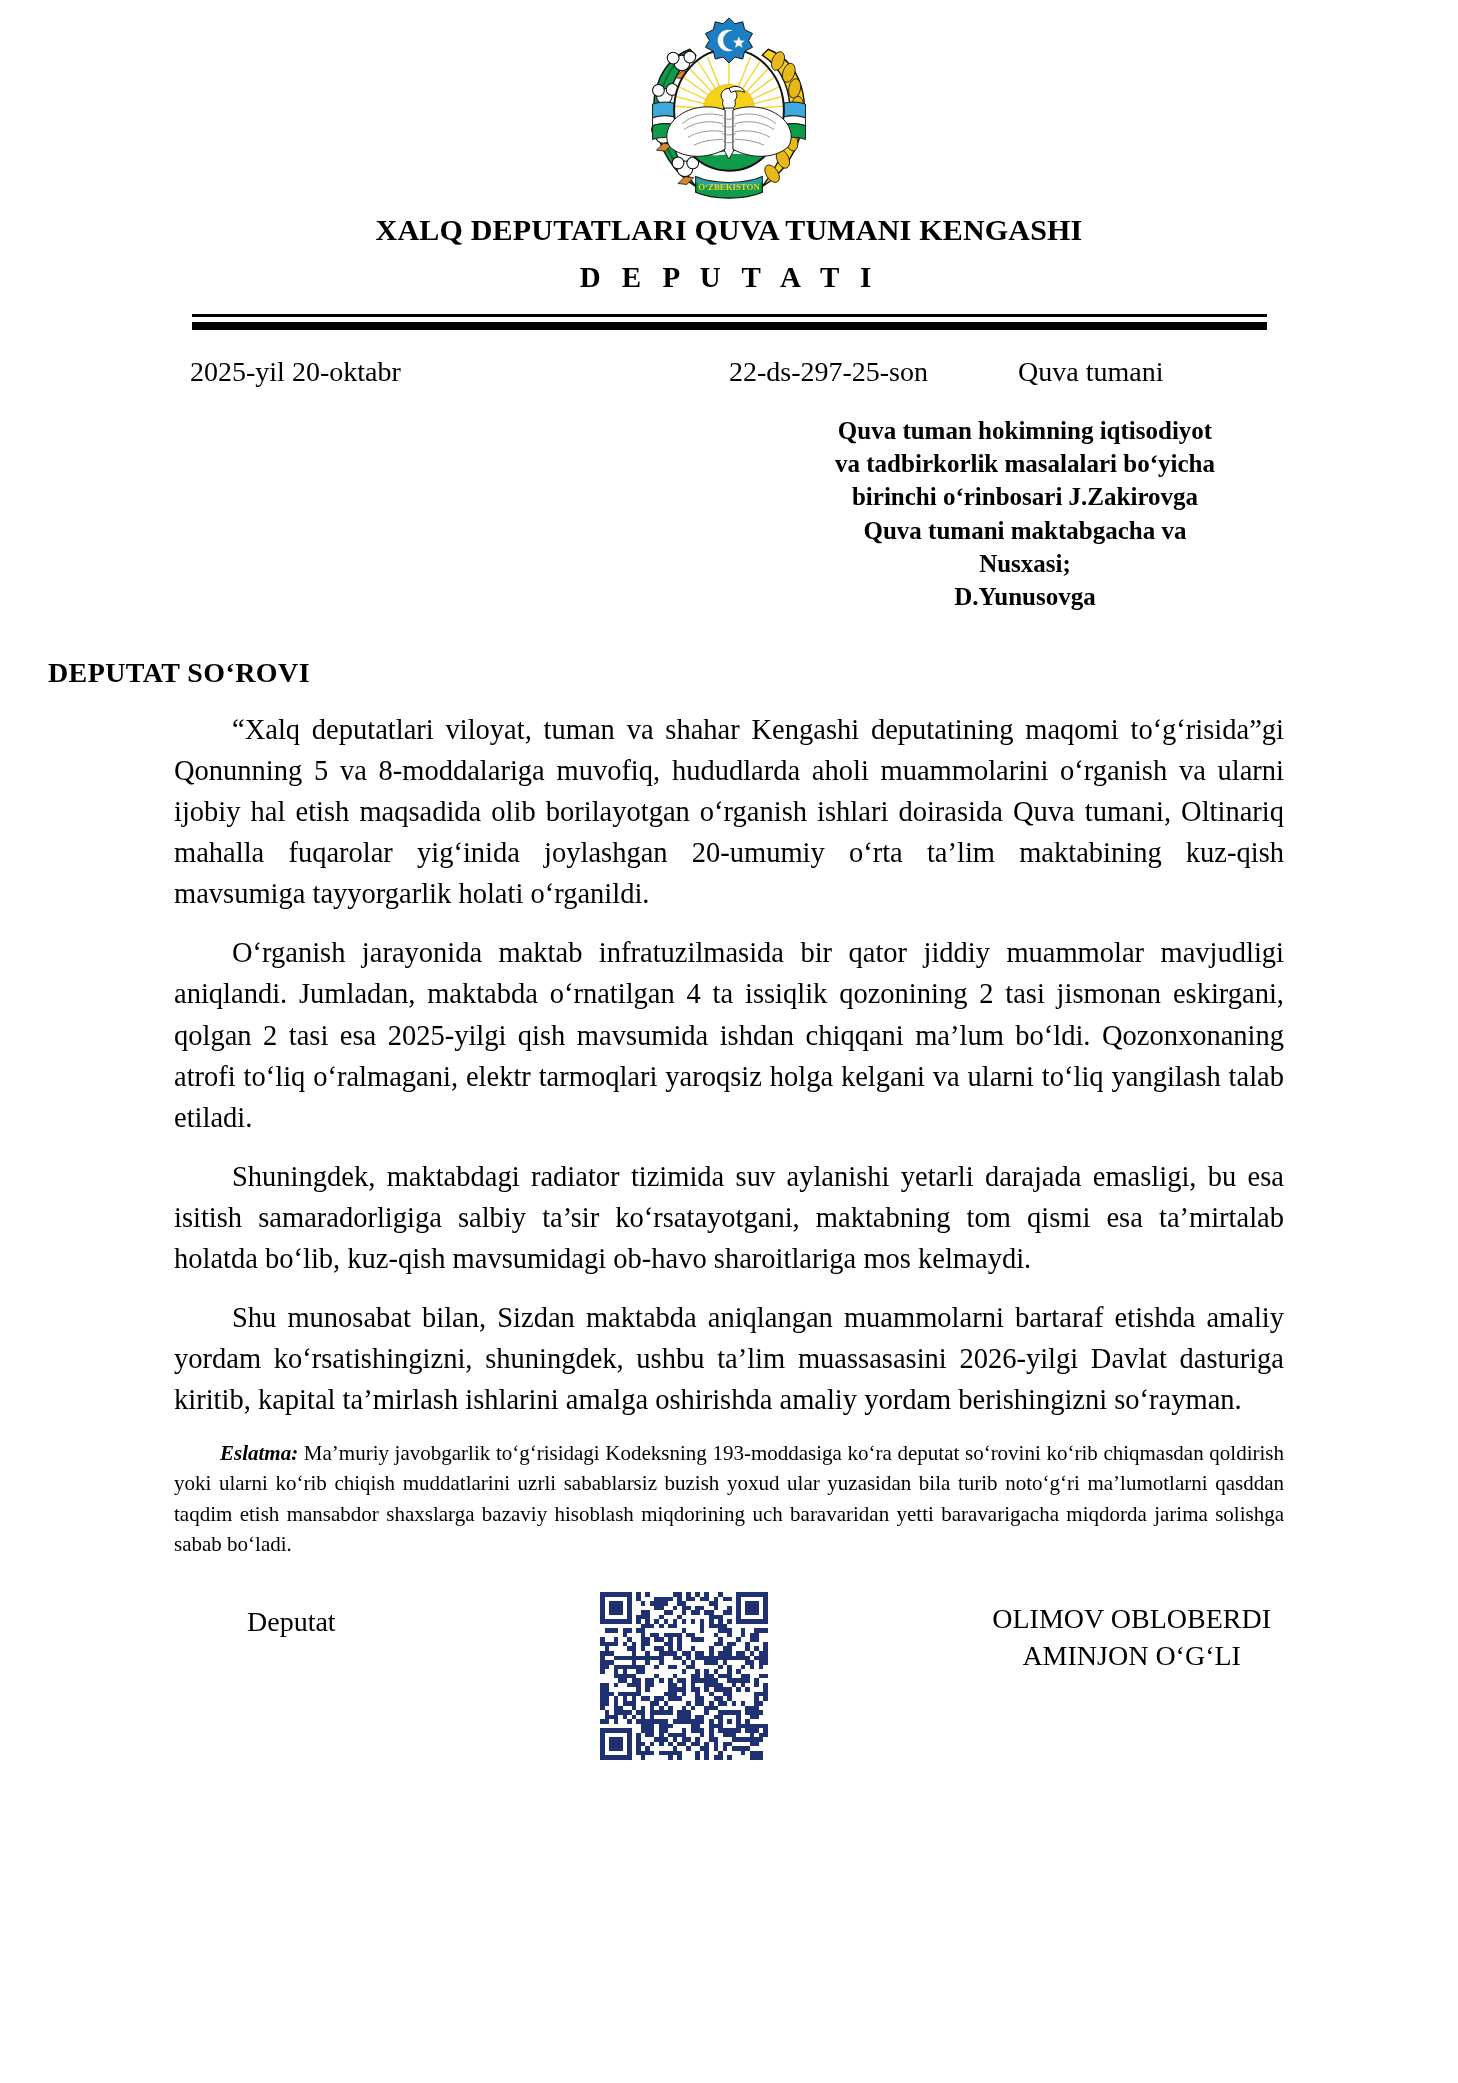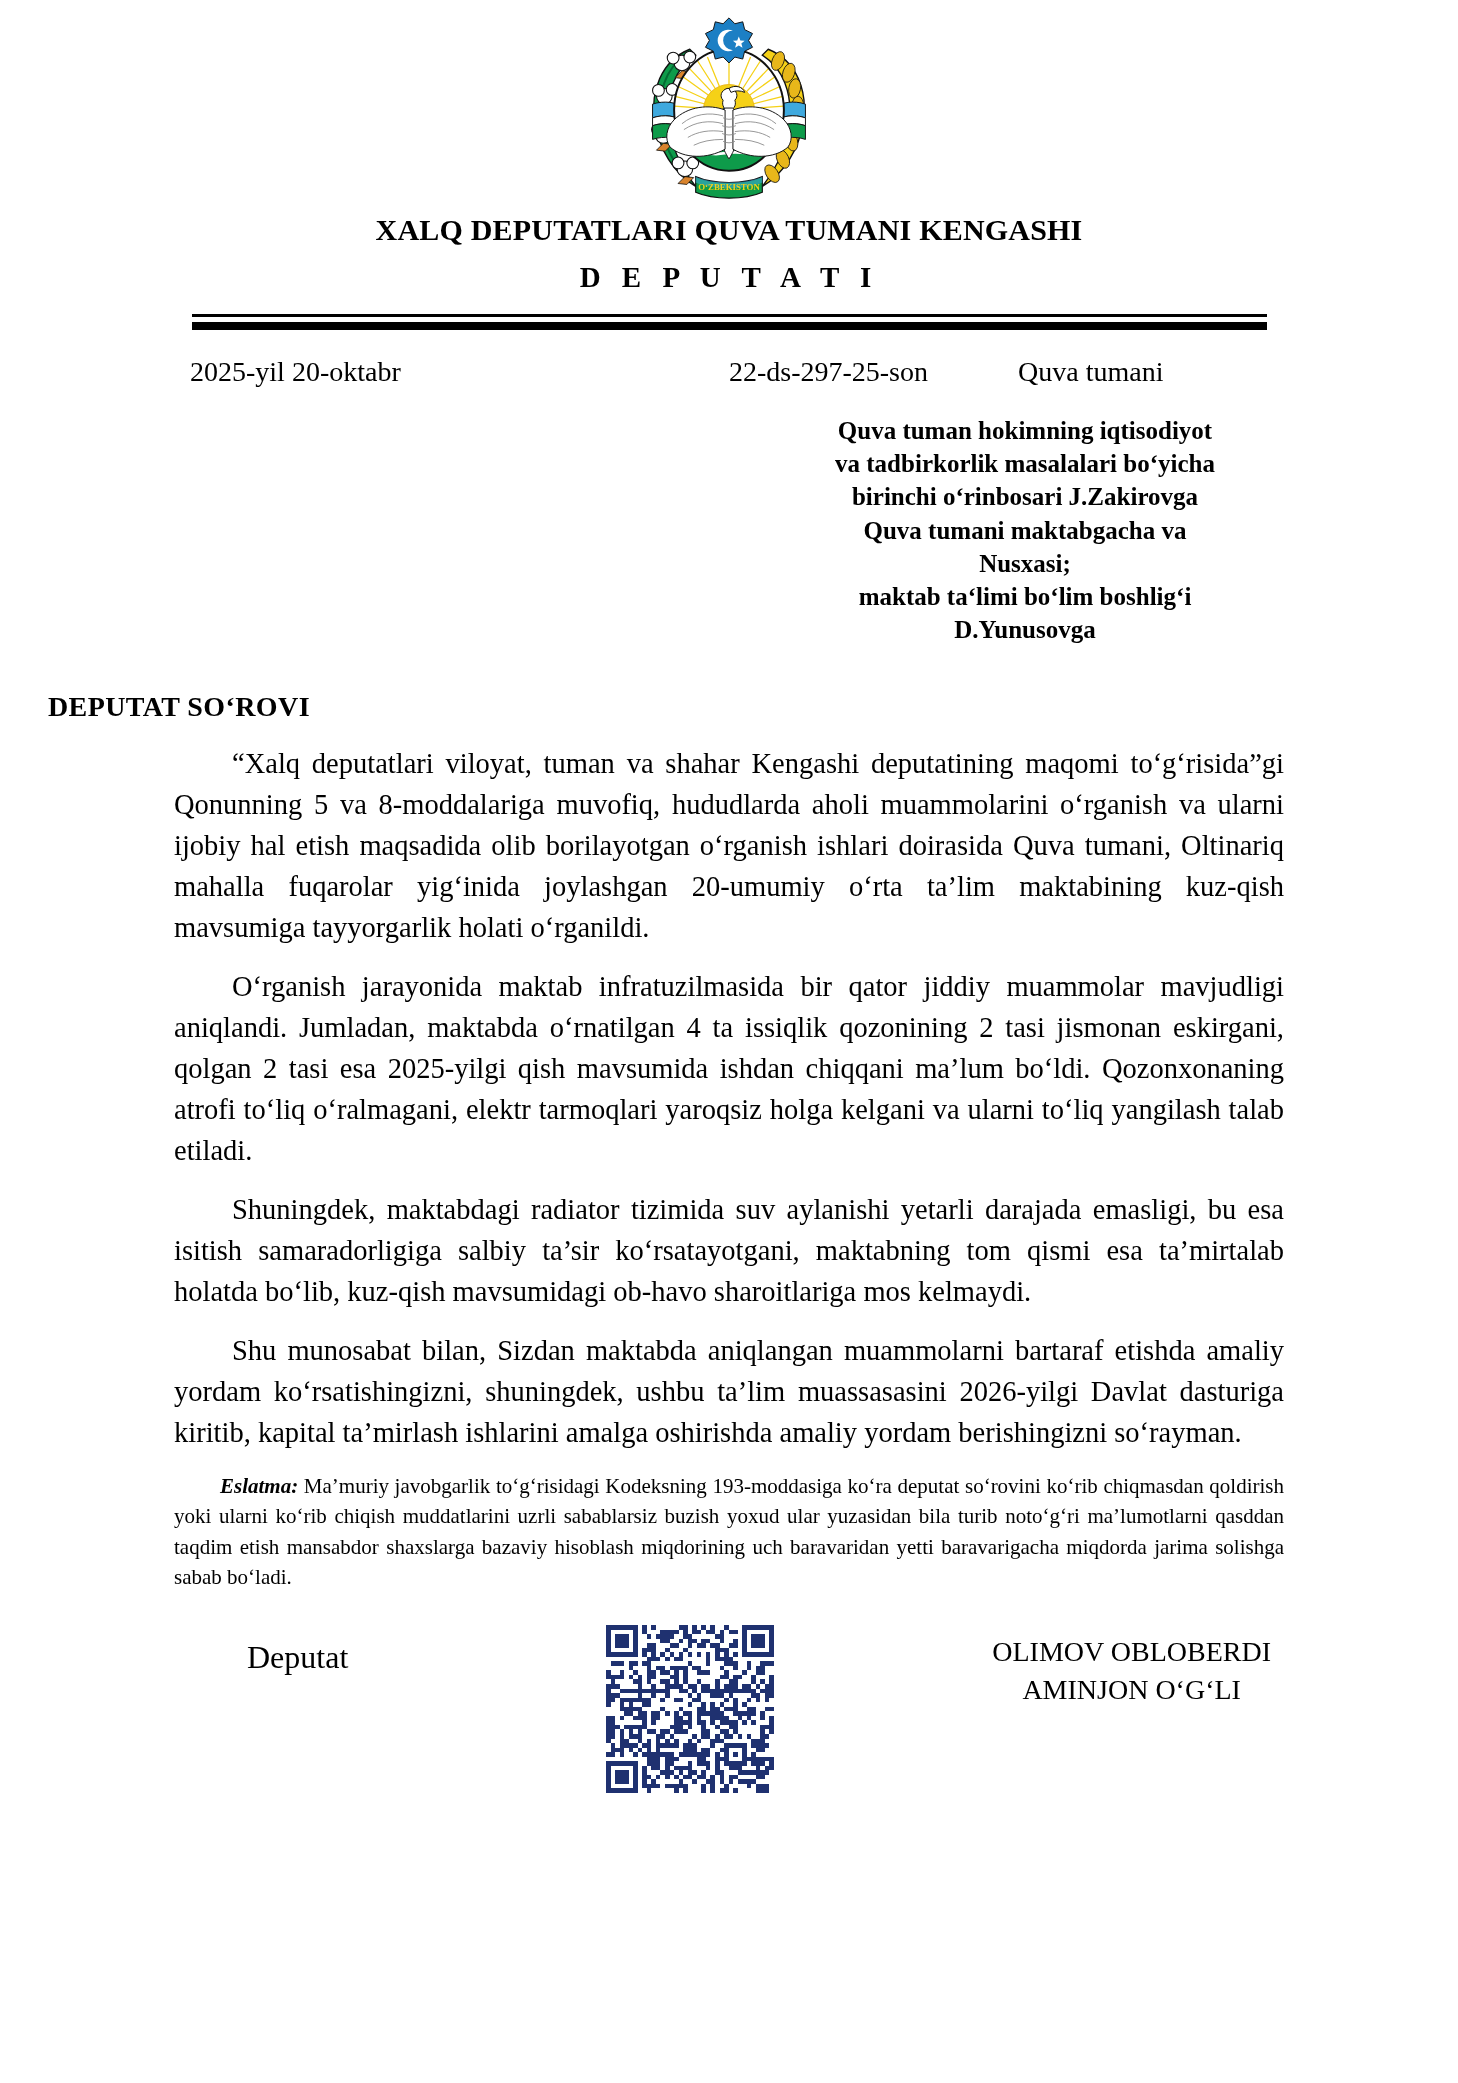--- a/index.html
+++ b/index.html
@@ -136,21 +136,21 @@
 
   
   .sig-row {
     width: 1180px;
     margin: 32px auto 0 auto;
     display: flex;
     align-items: flex-start;
     justify-content: space-between;
   }
   .sig-role {
-    font-size: 32px;
+    font-size: 28px;
     padding-top: 14px;
     padding-left: 108px;
     white-space: nowrap;
   }
   .qr-holder {
     width: 168px;
     height: 168px;
     margin-left: 40px;
   }
   .qr {
@@ -301,21 +301,20 @@
     <div class="meta-number">22-ds-297-25-son</div>
     <div class="meta-place">Quva tumani</div>
   </div>
 
   <div class="addressee">
     <div>Quva tuman hokimning iqtisodiyot</div>
     <div>va tadbirkorlik masalalari bo‘yicha</div>
     <div>birinchi o‘rinbosari J.Zakirovga</div>
     <div>Quva tumani maktabgacha va</div>
     <div>Nusxasi;</div>
-    <div>maktab ta‘limi bo‘lim boshlig‘i</div>
     <div>D.Yunusovga</div>
   </div>
 
   <div class="doc-title">DEPUTAT SO‘ROVI</div>
 
   <div class="body-block">
     <p class="para">“Xalq deputatlari viloyat, tuman va shahar Kengashi deputatining maqomi to‘g‘risida”gi Qonunning 5 va 8-moddalariga muvofiq, hududlarda aholi muammolarini o‘rganish va ularni ijobiy hal etish maqsadida olib borilayotgan o‘rganish ishlari doirasida Quva tumani, Oltinariq mahalla fuqarolar yig‘inida joylashgan 20-umumiy o‘rta ta’lim maktabining kuz-qish mavsumiga tayyorgarlik holati o‘rganildi.</p>
     <p class="para">O‘rganish jarayonida maktab infratuzilmasida bir qator jiddiy muammolar mavjudligi aniqlandi. Jumladan, maktabda o‘rnatilgan 4 ta issiqlik qozonining 2 tasi jismonan eskirgani, qolgan 2 tasi esa 2025-yilgi qish mavsumida ishdan chiqqani ma’lum bo‘ldi. Qozonxonaning atrofi to‘liq o‘ralmagani, elektr tarmoqlari yaroqsiz holga kelgani va ularni to‘liq yangilash talab etiladi.</p>
     <p class="para">Shuningdek, maktabdagi radiator tizimida suv aylanishi yetarli darajada emasligi, bu esa isitish samaradorligiga salbiy ta’sir ko‘rsatayotgani, maktabning tom qismi esa ta’mirtalab holatda bo‘lib, kuz-qish mavsumidagi ob-havo sharoitlariga mos kelmaydi.</p>
     <p class="para">Shu munosabat bilan, Sizdan maktabda aniqlangan muammolarni bartaraf etishda amaliy yordam ko‘rsatishingizni, shuningdek, ushbu ta’lim muassasasini 2026-yilgi Davlat dasturiga kiritib, kapital ta’mirlash ishlarini amalga oshirishda amaliy yordam berishingizni so‘rayman.</p>

